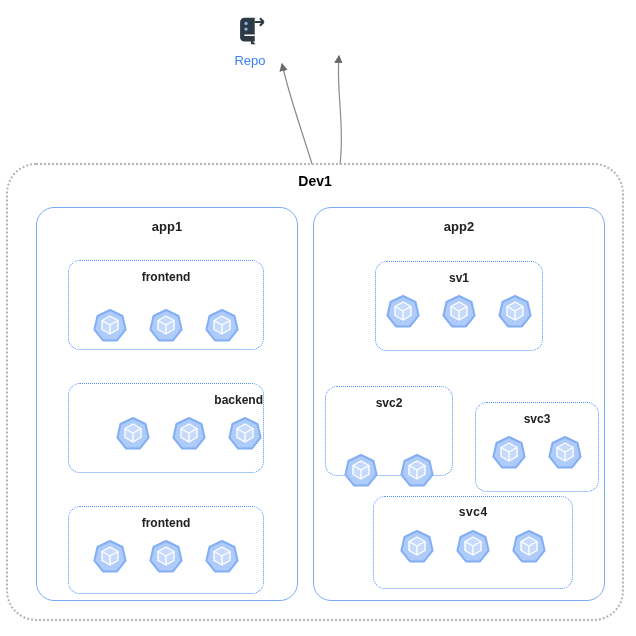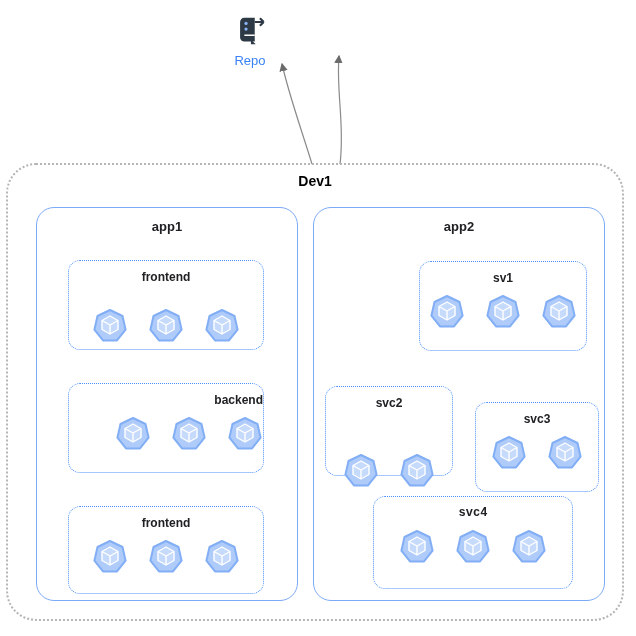--- a/index.html
+++ b/index.html
@@ -38,21 +38,21 @@
   }
   .service-label{margin-top:9px;font-size:12px;font-weight:bold;color:#202124;}
   .pods{display:flex;gap:20px;margin-top:9px;justify-content:center;}
   .pod{width:36px;height:36px;display:inline-block;}
 
   
   .svc-frontend{left:31px;top:52px;width:196px;height:90px;gap:15px;}
   .svc-backend{left:31px;top:175px;width:196px;height:90px;align-items:flex-end;}
   .svc-database{left:31px;top:298px;width:196px;height:88px;}
   
-  .svc-sv1{left:61px;top:53px;width:168px;height:90px;margin-left:44px;}
+  .svc-sv1{left:61px;top:53px;width:168px;height:90px;}
   .svc-svc2{left:11px;top:178px;width:128px;height:90px;gap:34px;}
   .svc-svc3{left:161px;top:194px;width:124px;height:90px;}
   .svc-svc4{left:59px;top:288px;width:200px;height:93px;font-family:Liberation Mono, monospace;}
 </style>
 </head>
 <body>
 
 <div class="canvas">
 
   <svg class="edges">

